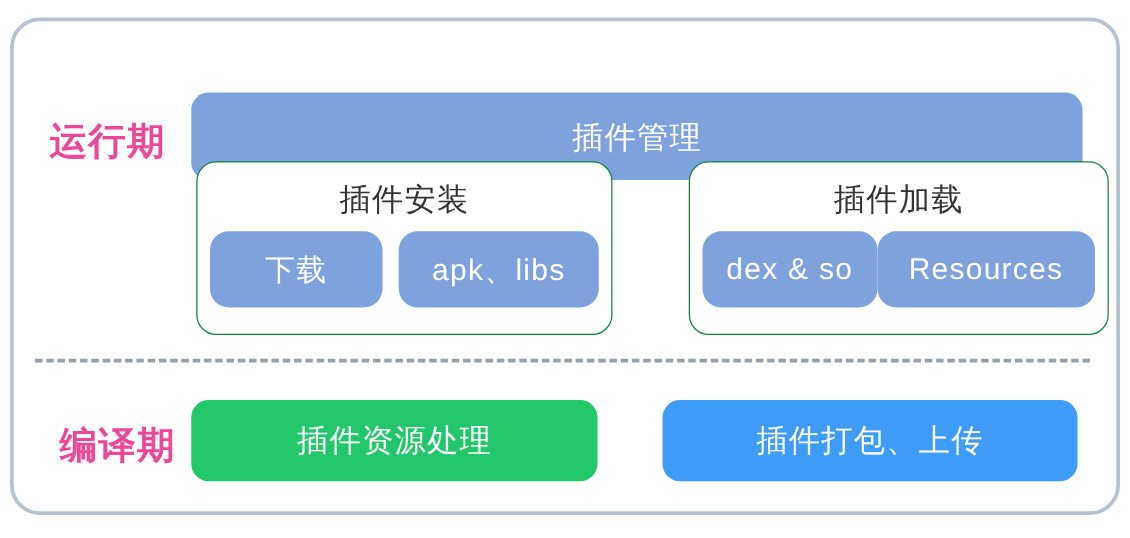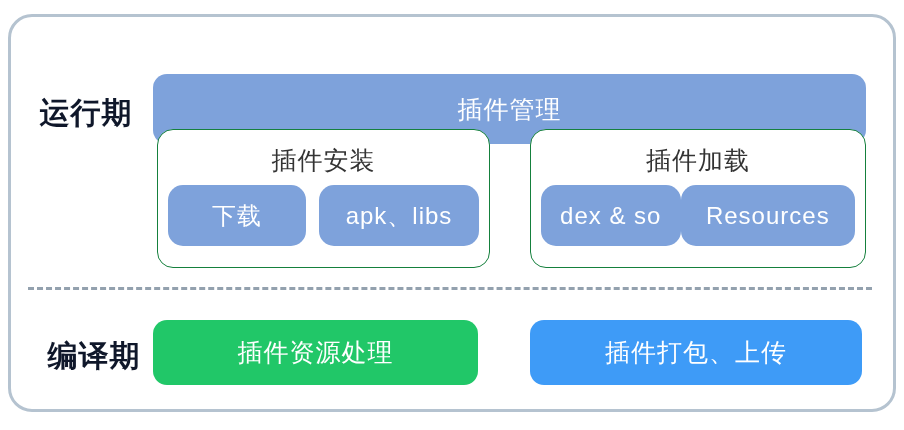--- a/index.html
+++ b/index.html
@@ -25,21 +25,21 @@
     border-radius: 24px;
     background: #ffffff;
     box-sizing: border-box;
   }
   .side-label {
     position: absolute;
     width: 124px;
     text-align: center;
     font-size: 30px;
     font-weight: bold;
-    color: #0f172a;
+    color: #ec4899;
     letter-spacing: 1px;
   }
   .side-label.runtime { left: 24px; top: 93px; }
   .side-label.compile { left: 32px; top: 336px; }
 
   .top-bar {
     position: absolute;
     left: 153px;
     top: 44px;
     width: 713px;
@@ -59,21 +59,21 @@
     position: absolute;
     top: 129px;
     height: 139px;
     border: 1px solid #15803d;
     border-radius: 16px;
     background: #ffffff;
     box-sizing: border-box;
     padding-top: 12px;
   }
   .group-box.install { left: 157px; width: 333px; }
-  .group-box.load    { left: 530px; width: 336px; }
+  .group-box.load    { left: 551px; width: 336px; }
   .group-title {
     text-align: center;
     font-size: 25px;
     font-weight: 500;
     color: #333333;
     line-height: 36px;
     letter-spacing: 1px;
   }
   .chip-row {
     display: flex;

